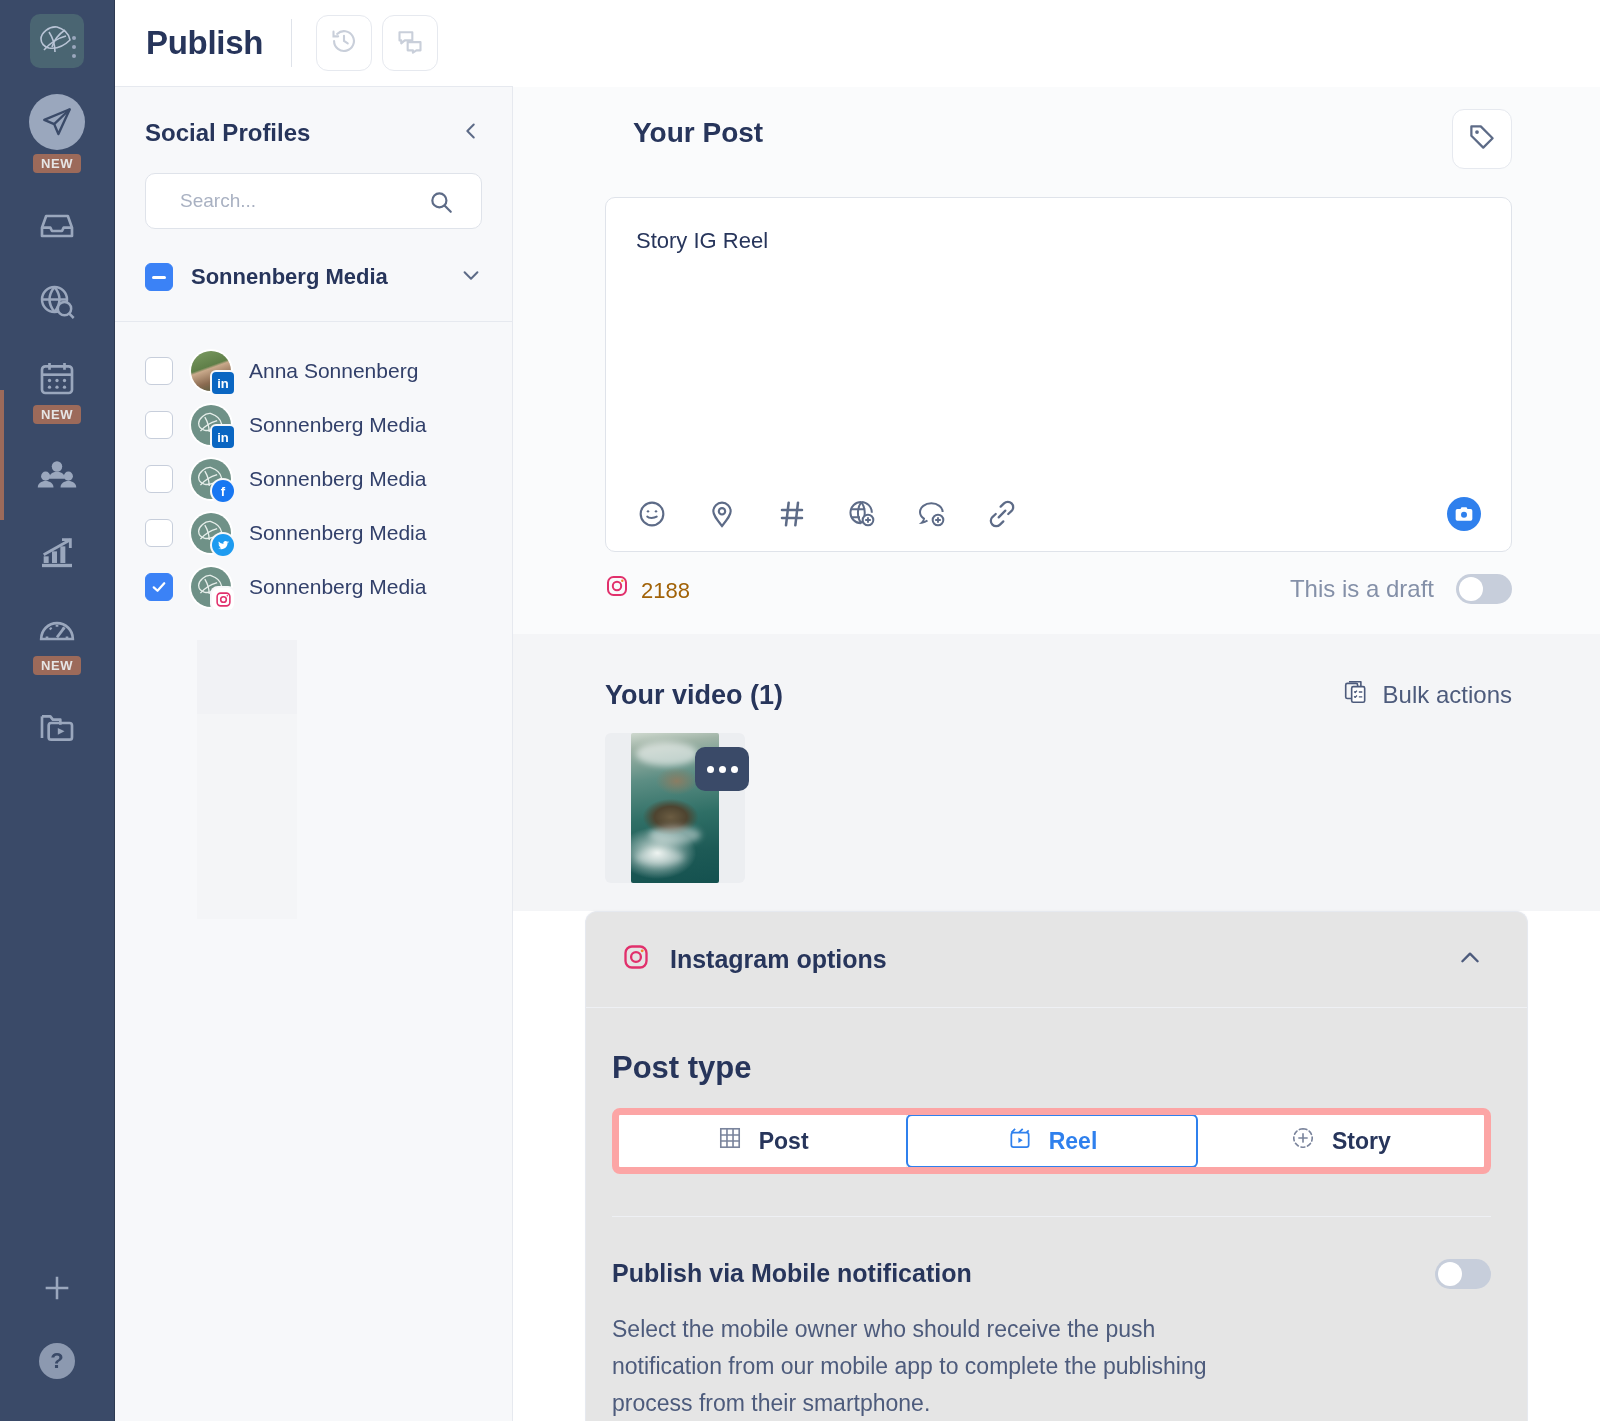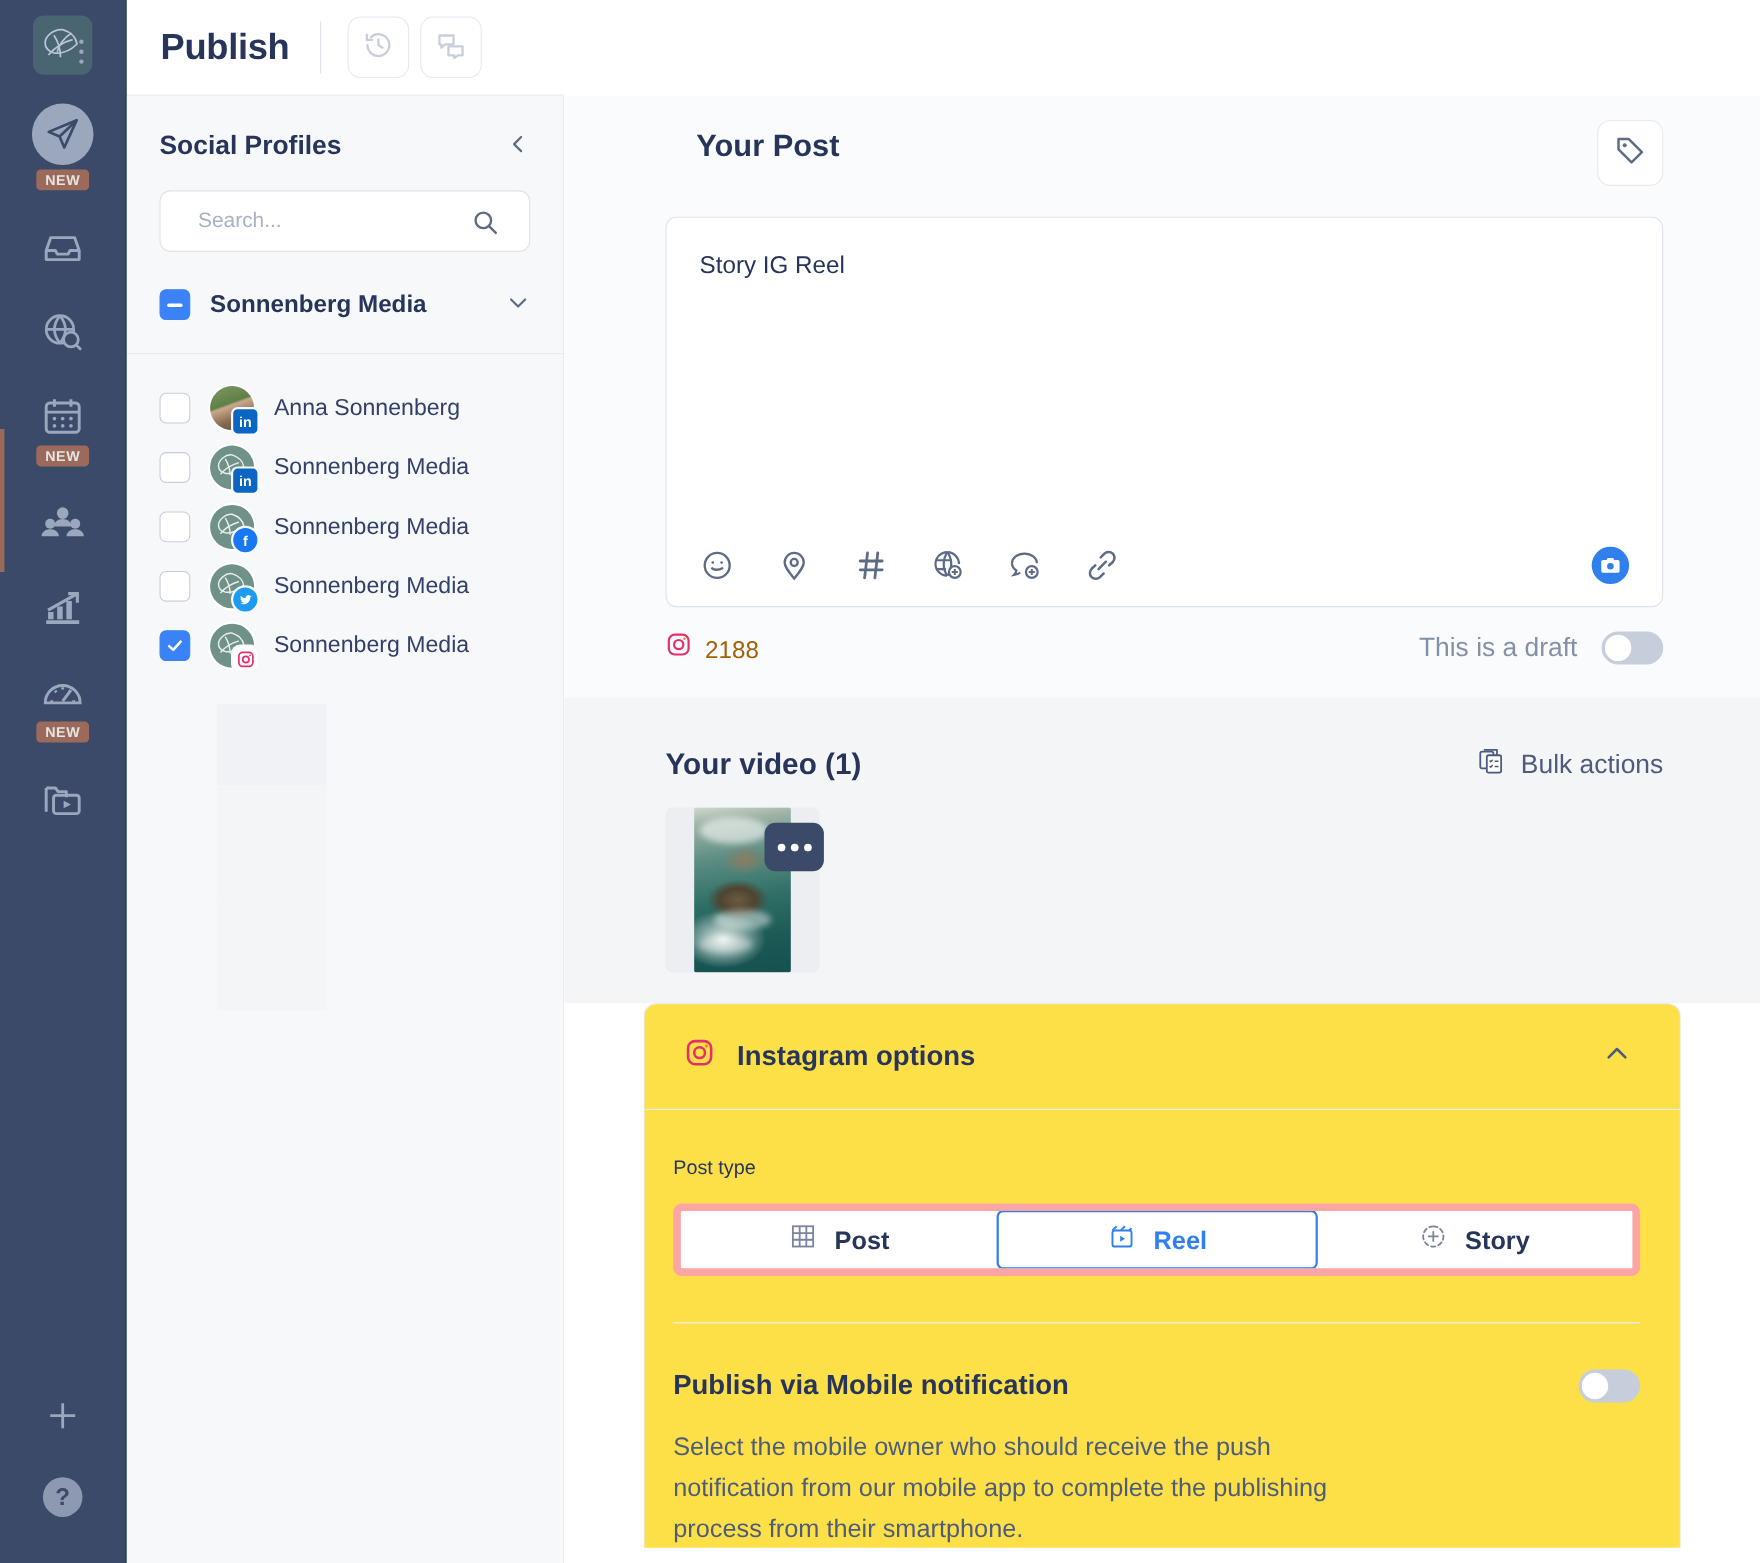--- a/index.html
+++ b/index.html
@@ -194,32 +194,32 @@
   .thumb .foam1{ position:absolute; left:6%; top:6%; width:70%; height:16%; background:rgba(255,255,255,.55); border-radius:50%; filter:blur(3px);}
   .thumb .foam2{ position:absolute; left:20%; top:62%; width:60%; height:12%; background:rgba(255,255,255,.45); border-radius:50%; filter:blur(3px);}
   .thumb .foam3{ position:absolute; left:5%; bottom:12%; width:55%; height:10%; background:rgba(255,255,255,.35); border-radius:50%; filter:blur(3px);}
   .dots-btn{
     position:absolute; right:-4px; top:14px; width:54px;height:44px;border-radius:10px;
     background:#3a4a68; display:flex;align-items:center;justify-content:center; gap:5px; cursor:pointer;
   }
   .dots-btn i{ width:7px;height:7px;border-radius:50%;background:#fff; display:block;}
 
   .igcard{
-    margin: 0 72px 0 72px; background:#fde047; border:1px solid #e6e9ef;
+    margin: 0 72px 0 72px; background:#e5e5e5; border:1px solid #e6e9ef;
     border-radius:12px 12px 0 0; border-bottom:none;
     box-shadow: 0 -1px 3px rgba(0,0,0,0.02);
   }
   .igcard-head{
     height:96px; display:flex; align-items:center; justify-content:space-between;
     padding: 0 44px 0 36px; border-bottom:1px solid #eef0f4;
   }
   .igcard-title{ display:flex; align-items:center; gap:20px; font-size:25px; font-weight:700; color:#27355b;}
   .chev-up{ cursor:pointer; color:#4d5b7c;}
   .igcard-body{ padding: 42px 36px 0 26px; }
-  .lbl{ font-size:18px; font-weight:400; color:#27355b; padding-left:0; }
+  .lbl{ font-size:31px; font-weight:700; color:#27355b; padding-left:0; }
   .seg{
     margin-top: 22px; display:flex; border:7px solid #fca5a5; border-radius:8px; overflow:hidden;
     height:66px; background:#fff;
   }
   .seg-item{
     flex:1; display:flex; align-items:center; justify-content:center; gap:16px;
     font-size:23px; font-weight:700; color:#27355b; cursor:pointer;
     border-right:1px solid #eef0f4;
   }
   .seg-item:last-child{ border-right:none; }

